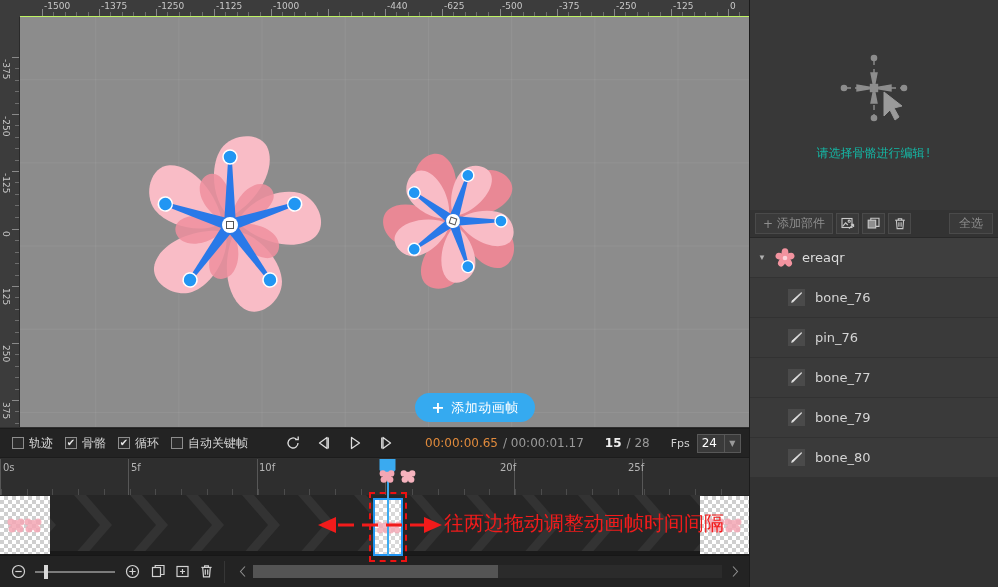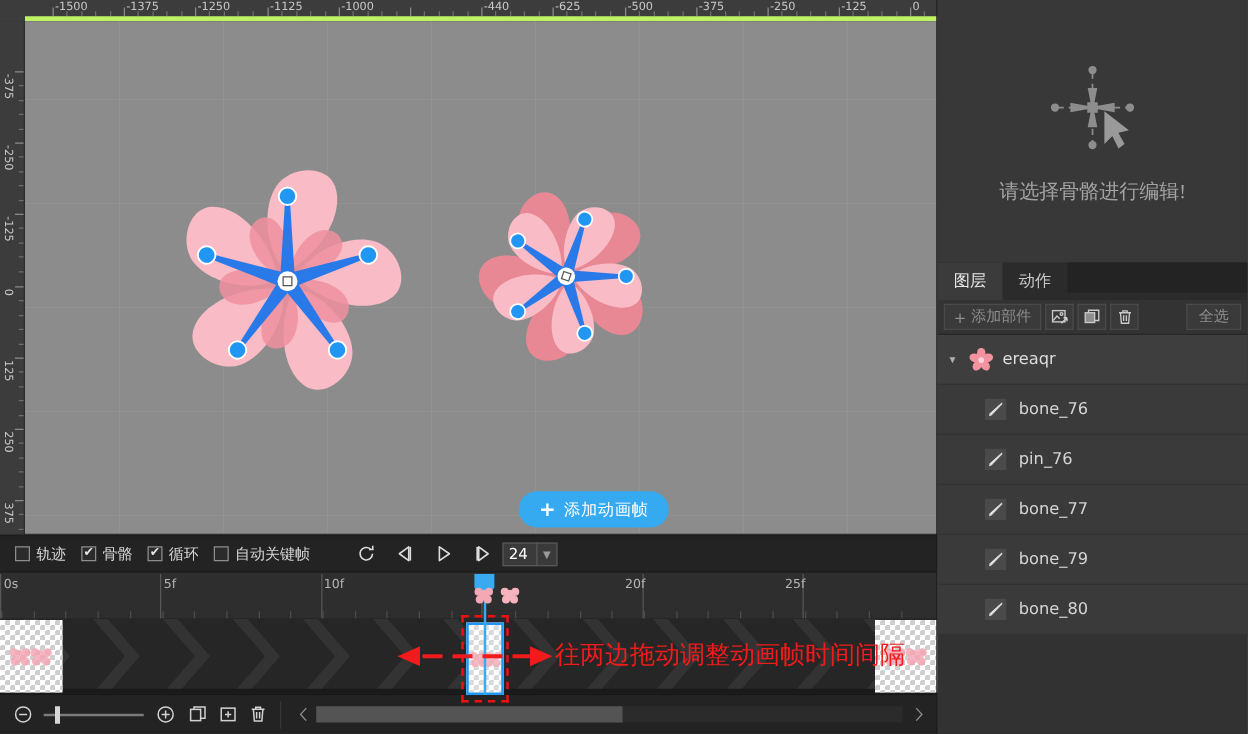--- a/index.html
+++ b/index.html
@@ -11,21 +11,21 @@
     -webkit-font-smoothing: antialiased;
   }
   #app { position: relative; width: 998px; height: 587px; }
 
   
   #editor { position: absolute; left: 0; top: 0; width: 750px; height: 587px; background: #2f2f2f; }
 
   
   .ruler-h {
     position: absolute; left: 20px; top: 0; width: 730px; height: 17px;
-    background: #3c3c3c; border-bottom: 4px solid #bef264;
+    background: #3c3c3c; border-bottom: 1px solid #bef264;
     overflow: hidden;
   }
   .ruler-v {
     position: absolute; left: 0; top: 17px; width: 20px; height: 410px;
     background: #3c3c3c; border-right: 1px solid #2a2a2a;
     overflow: hidden;
   }
   .ruler-corner { position: absolute; left:0; top:0; width:20px; height:17px; background:#3c3c3c; }
   .rtick { position: absolute; bottom: 0; width: 1px; background: #6e6e6e; }
   .rtick.major { height: 7px; background: #8a8a8a; }
@@ -179,21 +179,21 @@
     padding: 3px 11px 4px; font-size: 12px; color: #d0d0d0;
     font-family: "DejaVu Sans", sans-serif; cursor: pointer;
   }
   .prop-tab.active { background: #383838; color: #e8e8e8; }
   .prop-tabfill { flex: 1; height: 18px; background: #1e1e1e; align-self: flex-start; margin-top:0;}
 
   #prop-body {
     height: 210px; background: #383838;
     display: flex; flex-direction: column; align-items: center; justify-content: center;
   }
-  .empty-msg { font-size: 16px; color: #a3a3a3; font-family: Liberation Serif, serif; margin-top: 12px; }
+  .empty-msg { font-size: 12px; color: #14b8a6; font-family: Liberation Mono, monospace; margin-top: 12px; }
 
   .layer-tabbar { height: 30px; background: #2b2b2b; display: flex; align-items: flex-end; }
   .layer-tab {
     padding: 6px 13px 6px; font-size: 13px; color: #c6c6c6;
     font-family: "DejaVu Sans", sans-serif; cursor: pointer;
   }
   .layer-tab.active { background: #3b3b3b; color: #e8e8e8; }
   .layer-tabfill { flex: 1; height: 24px; background: #232323; align-self: flex-start; }
 
   .layer-toolbar {
@@ -566,20 +566,27 @@
         </svg>
       </span>
       <span class="tbtn">
         <svg width="16" height="16" viewBox="0 0 16 16">
           <rect x="3.1" y="2.5" width="1.3" height="11" fill="#dcdcdc"></rect>
           <path d="M5 2.5 L 12.5 8 L 5 13.5 Z" fill="none" stroke="#dcdcdc" stroke-width="1.3" stroke-linejoin="round"></path>
         </svg>
       </span>
     </div>
 
+    <div class="time-wrap">
+      <span class="t-cur">00:00:00.65</span>
+      <span class="t-tot">/ 00:00:01.17</span>
+      <span class="fr-cur">15</span>
+      <span class="fr-tot">/ 28</span>
+      <span class="fps-lbl">Fps</span>
+    </div>
     <div class="fps-sel">
       <span class="v">24</span>
       <span class="arr">▼</span>
     </div>
   </div>
 
   <div id="timeline-ruler">
       <div class="tl-sec" style="left: 0px;"></div>
       <div class="tl-sec" style="left: 128.4px;"></div>
       <div class="tl-sec" style="left: 256.8px;"></div>
@@ -805,25 +812,20 @@
             <circle cx="45" cy="70" r="2.6"></circle>
           <circle cx="15" cy="40" r="2.6"></circle>
             <circle cx="75" cy="40" r="2.6"></circle>
           <rect x="41.5" y="36.5" width="7" height="7" fill="#8d8d8d"></rect>
         </g>
         <path d="M55 44 L 55 68 L 61 62 L 66 72 L 70 69 L 65 60 L 73 58 Z" fill="#9a9a9a" stroke="#9a9a9a" stroke-width="1"></path>
       </svg>
       <div class="empty-msg">请选择骨骼进行编辑!</div>
     </div>
 
-    <div class="layer-tabbar">
-      <div class="layer-tab active">图层</div>
-      <div class="layer-tab">动作</div>
-      <div class="layer-tabfill"></div>
-    </div>
 
     <div class="layer-toolbar">
       <div class="btn-add">
         <span>+</span>
         <span>添加部件</span>
       </div>
       <div class="icon-btn">
         <svg width="14" height="13" viewBox="0 0 14 13" fill="none" stroke="#c9c9c9" stroke-width="1.1">
           <rect x="1" y="1.5" width="10" height="9"></rect>
           <path d="M1.6 9.4 L4.6 5.8 L6.8 8"></path>

